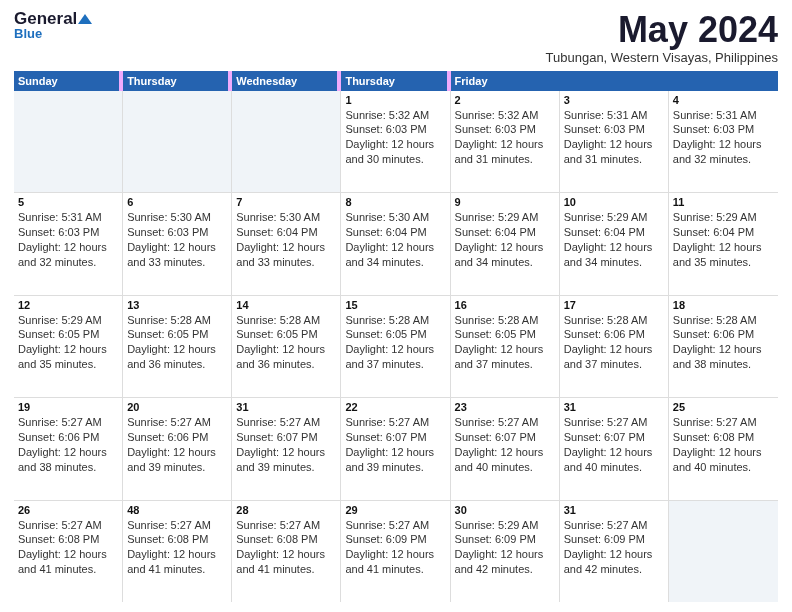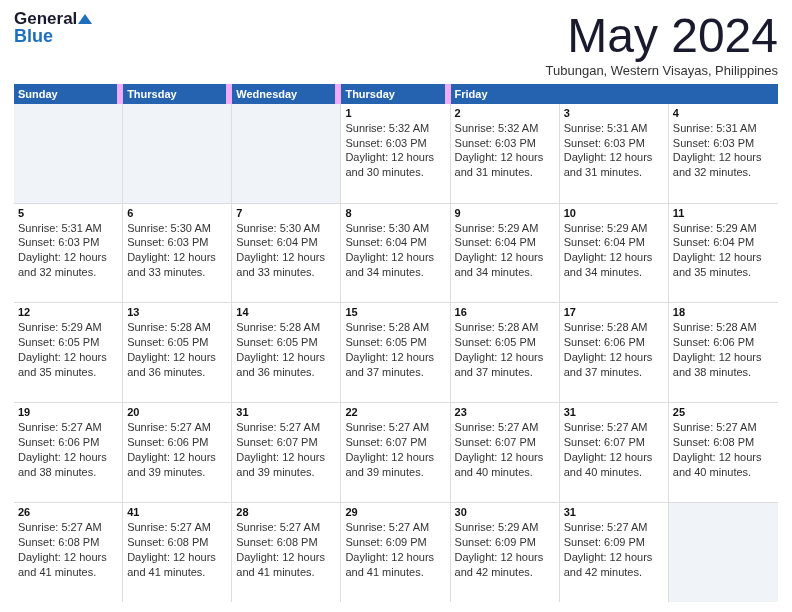--- a/index.html
+++ b/index.html
@@ -41,22 +41,22 @@
     .logo-icon {
       width: 14px;
       height: 14px;
       margin-left: 1px;
       display: inline-block;
     }
     .title-block {
       text-align: right;
     }
     .title-month {
-      font-size: 48px;
-      font-weight: normal;
+      font-size: 36px;
+      font-weight: bold;
       color: #1a1a2e;
       line-height: 1.1;
     }
     .title-location {
       font-size: 13px;
       color: #333;
     }
     .calendar {
       flex: 1;
       display: flex;
@@ -66,21 +66,21 @@
       display: grid;
       grid-template-columns: repeat(7, 1fr);
       background: #2563b0;
     }
     .cal-header-cell {
       color: #fff;
       font-size: 11px;
       font-weight: bold;
       padding: 4px 4px;
       text-align: left;
-      border-right: 6px solid #f0abfc;
+      border-right: 4px solid #f0abfc;
     }
     .cal-header-cell:last-child { border-right: none; }
     .cal-body {
       flex: 1;
       display: flex;
       flex-direction: column;
     }
     .cal-row {
       flex: 1;
       display: grid;
@@ -116,21 +116,21 @@
 
 <div class="page">
   <div class="header">
     <div class="logo">
       <div class="logo-text">
         <span class="logo-general">General</span>
         <svg class="logo-icon" viewBox="0 0 20 14" xmlns="http://www.w3.org/2000/svg">
           <polygon points="10,0 20,14 0,14" fill="#1e6fbe"></polygon>
         </svg>
       </div>
-      <div style="font-size:18px;font-weight:bold;color:#1e6fbe;line-height:1;">Blue</div>
+      <div style="font-size:13px;font-weight:bold;color:#1e6fbe;line-height:1;">Blue</div>
     </div>
     <div class="title-block">
       <div class="title-month">May 2024</div>
       <div class="title-location">Tubungan, Western Visayas, Philippines</div>
     </div>
   </div>
 
   <div class="calendar">
     <div class="cal-header">
     <div class="cal-header-cell">Sunday</div>
@@ -250,21 +250,21 @@
             <span class="day-num">25</span>
             <div class="day-info">Sunrise: 5:27 AM<br>Sunset: 6:08 PM<br>Daylight: 12 hours<br>and 40 minutes.</div>
           </div>
         </div>
         <div class="cal-row">
           <div class="cal-cell">
             <span class="day-num">26</span>
             <div class="day-info">Sunrise: 5:27 AM<br>Sunset: 6:08 PM<br>Daylight: 12 hours<br>and 41 minutes.</div>
           </div>
           <div class="cal-cell">
-            <span class="day-num">41</span>
+            <span class="day-num">48</span>
             <div class="day-info">Sunrise: 5:27 AM<br>Sunset: 6:08 PM<br>Daylight: 12 hours<br>and 41 minutes.</div>
           </div>
           <div class="cal-cell">
             <span class="day-num">28</span>
             <div class="day-info">Sunrise: 5:27 AM<br>Sunset: 6:08 PM<br>Daylight: 12 hours<br>and 41 minutes.</div>
           </div>
           <div class="cal-cell">
             <span class="day-num">29</span>
             <div class="day-info">Sunrise: 5:27 AM<br>Sunset: 6:09 PM<br>Daylight: 12 hours<br>and 41 minutes.</div>
           </div>

